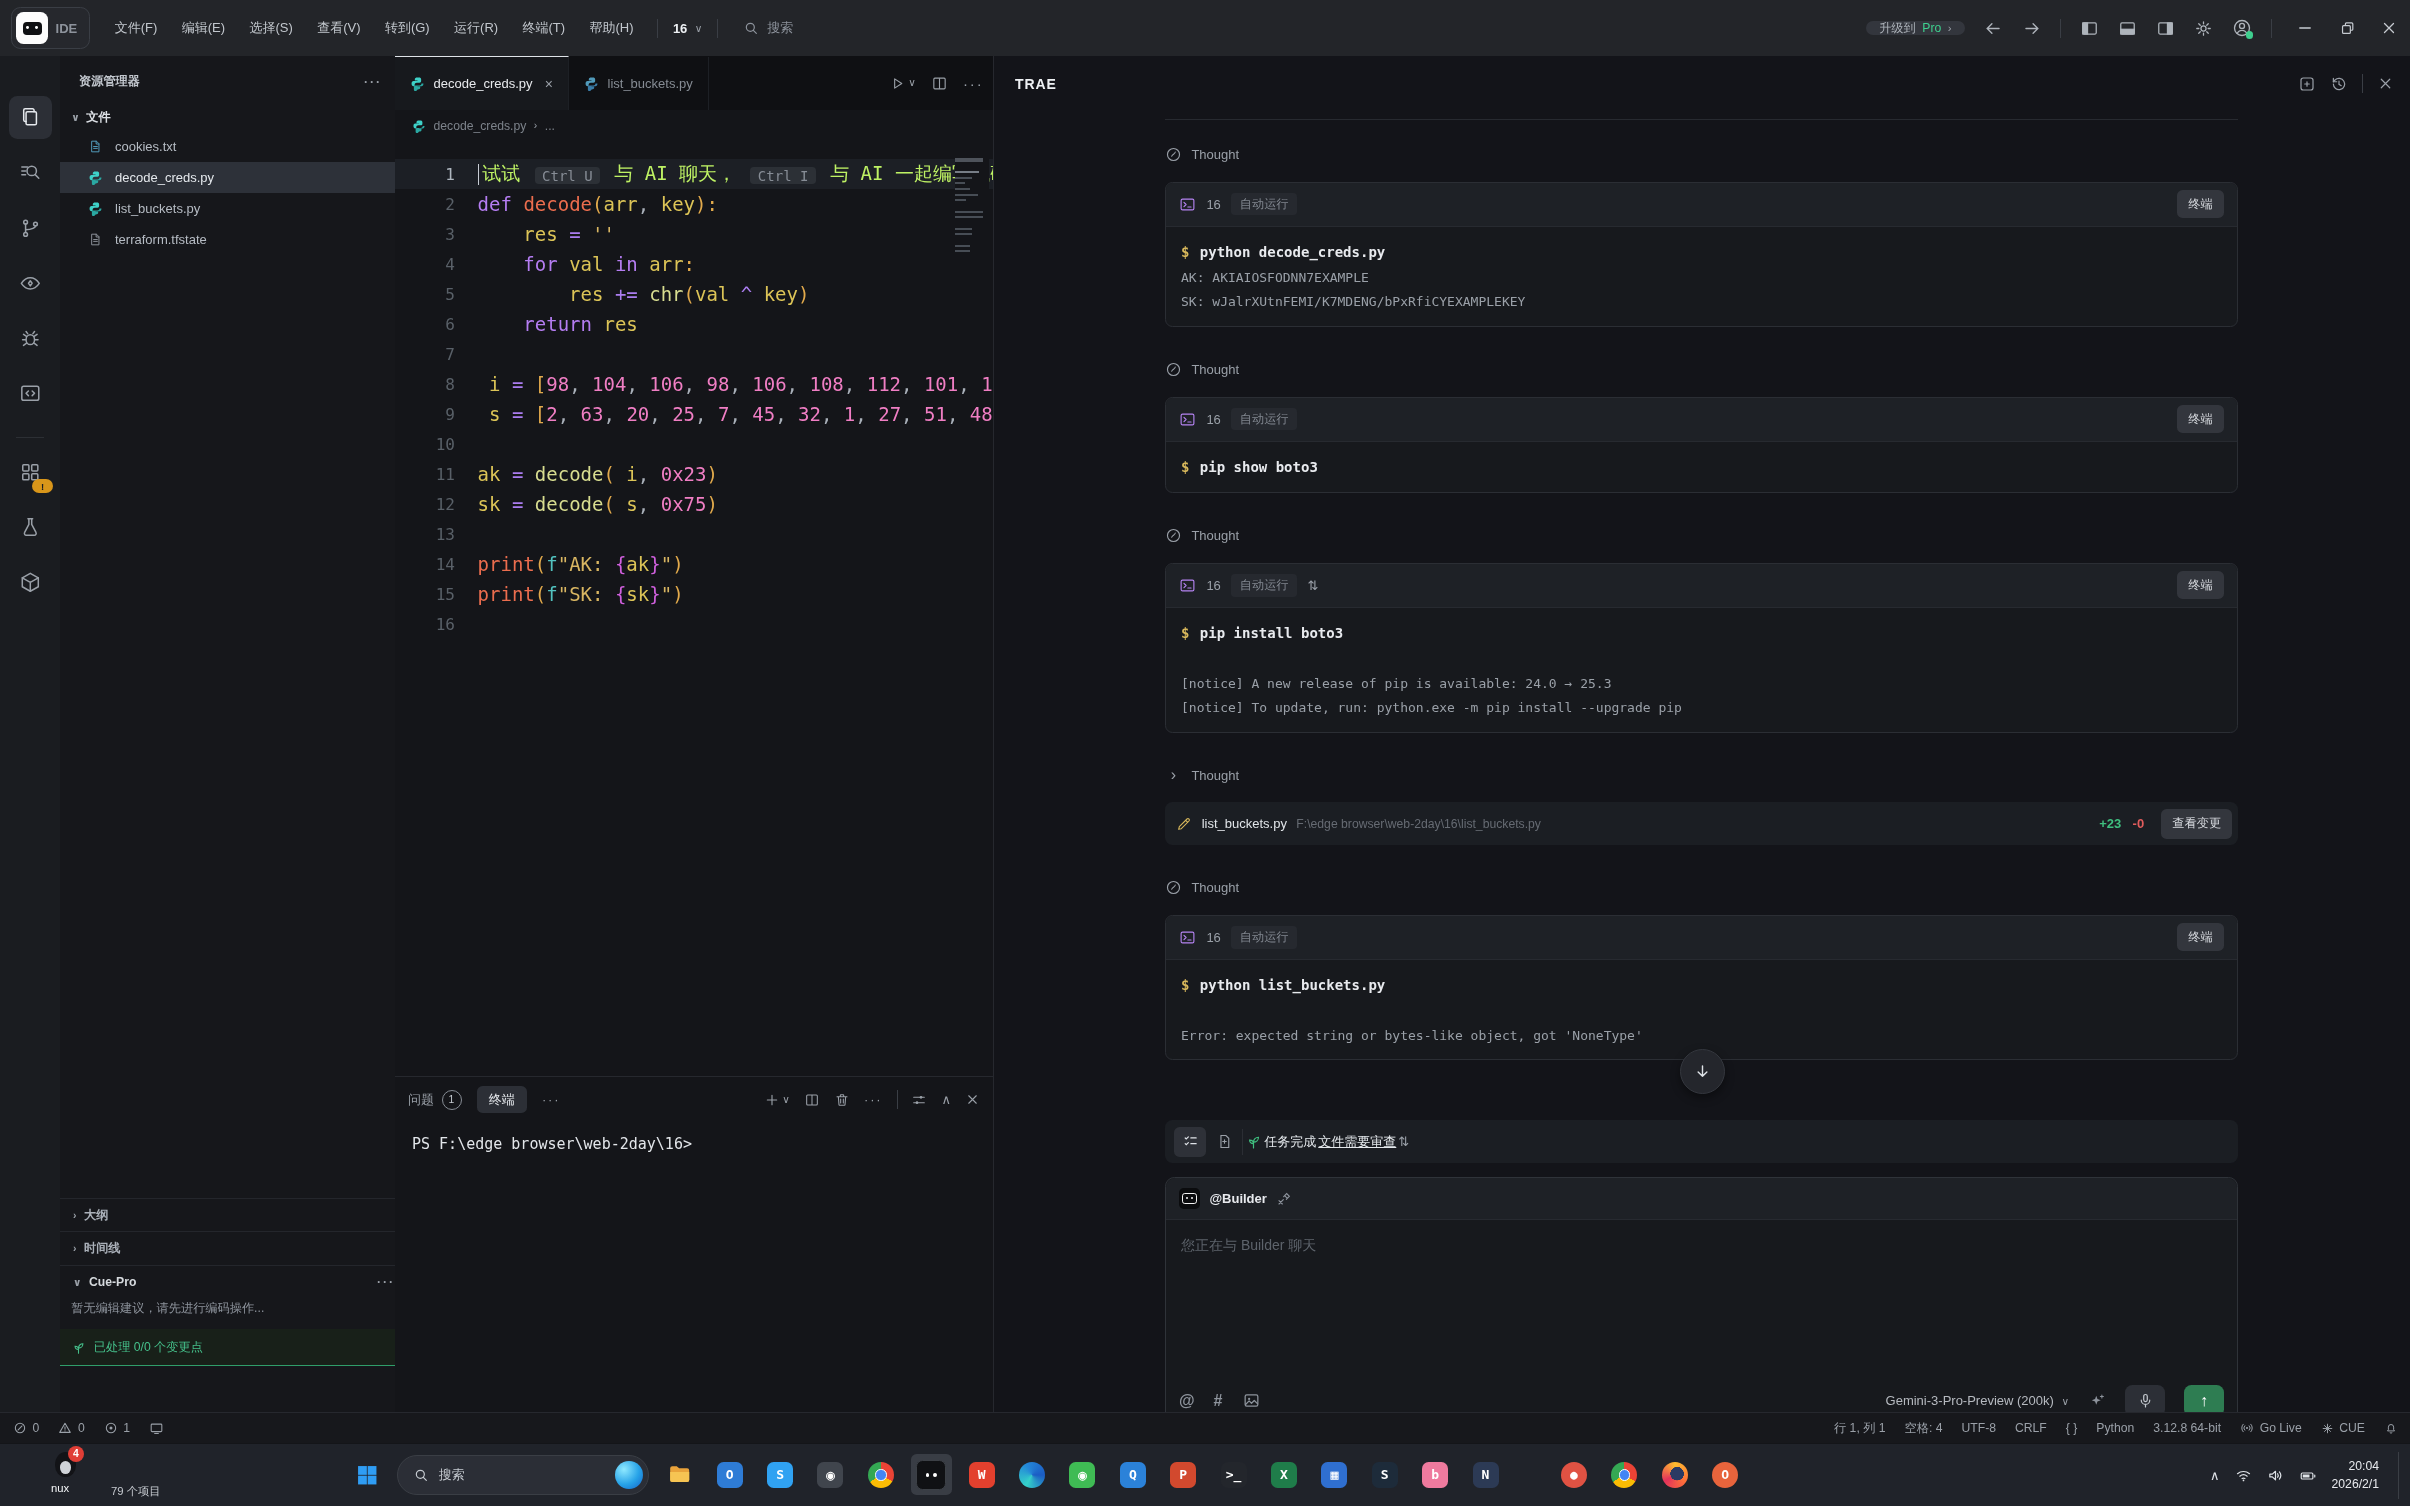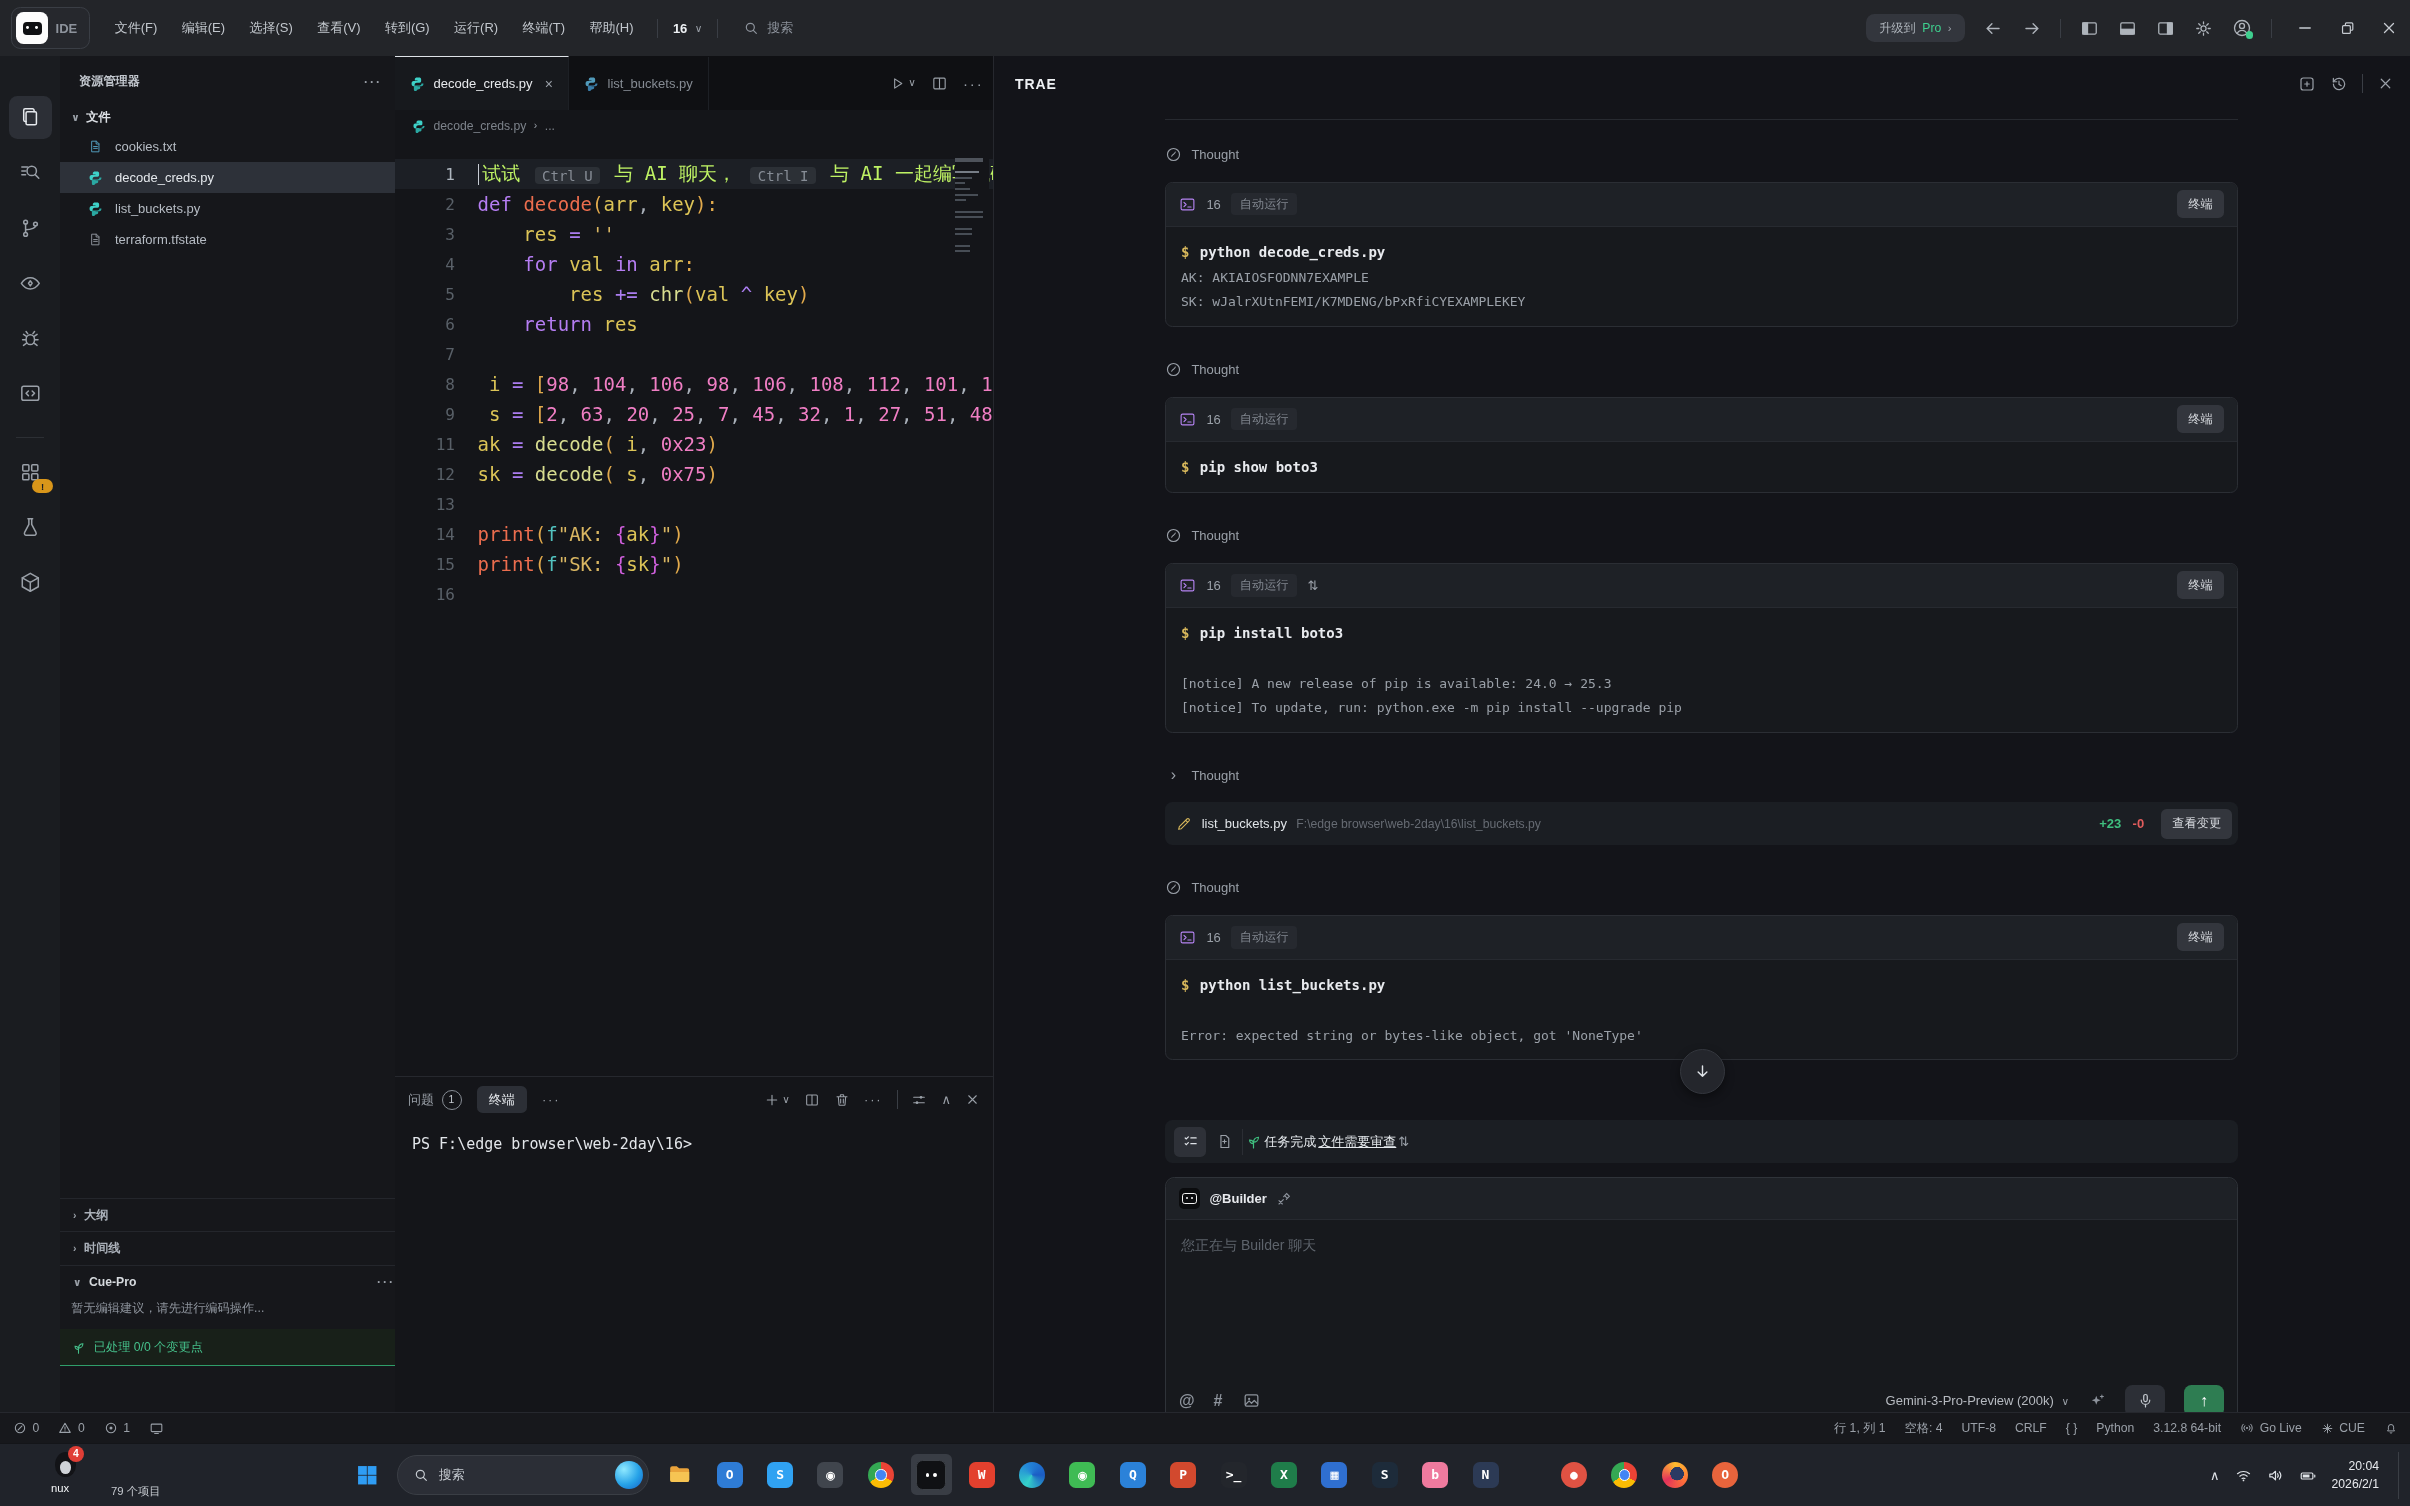--- a/index.html
+++ b/index.html
@@ -19,21 +19,21 @@
   #logo-sq .face i{position:absolute;top:4.7px;width:2.8px;height:2.8px;background:#fff;border-radius:50%;}
   #logo-sq .face i.l{left:3.8px;} #logo-sq .face i.r{right:3.8px;}
   #logo-label{font-size:13px;font-weight:700;color:#8d939c;}
   #menubar{display:flex;align-items:center;margin-left:13px;}
   .menu-item{padding:5.6px 12.2px;font-size:13px;color:#c2c7cd;border-radius:5.6px;cursor:default;}
   #workspace-wrap{display:flex;align-items:center;gap:7.5px;margin-left:15px;}
   #workspace-name{font-size:13px;font-weight:700;color:#eef1f4;}
   .chev{font-size:10.4px;color:#9aa0a8;}
   #title-search{display:flex;align-items:center;gap:8.5px;margin-left:24.5px;color:#8d939c;font-size:13px;}
   #title-right{position:absolute;right:13px;top:0;height:56px;display:flex;align-items:center;gap:19px;color:#aeb4bb;}
-  #upgrade-pill{display:flex;align-items:center;gap:6.6px;background:#33363d;border-radius:8.5px;height:28px;padding:0 13px;font-size:12.2px;}
+  #upgrade-pill{display:flex;align-items:center;gap:6.6px;background:#33363d;border-radius:8.5px;height:14px;padding:0 13px;font-size:12.2px;}
   #upgrade-pill .pro{color:#3ecf8e;font-weight:400;}
   #upgrade-pill .arr{color:#9aa0a8;font-size:11.3px;}
   .winctl{display:flex;align-items:center;gap:24.5px;margin-left:5.6px;color:#c6cbd1;}
 
   
   #activitybar{position:absolute;left:0;top:56px;width:60px;height:1356px;background:#1a1c20;border-right:0.9px solid #26282e;}
   #activity-items{padding-top:40px;display:flex;flex-direction:column;align-items:center;}
   .act-item{position:relative;width:43px;height:43px;margin-bottom:12.2px;display:flex;align-items:center;justify-content:center;color:#9aa0a8;border-radius:8.5px;}
   .act-item.active{background:#2c2f36;color:#e6e9ed;}
   .act-div{width:28px;height:0.9px;background:#2c2f34;margin:9.4px 0 13px;}
@@ -482,20 +482,21 @@
     <div id="code-lines">
         <div class="crow cur"><span class="ln">1</span><span class="cl"><span class="caret"></span><span class="tok-g">试试 </span><span class="gkey">Ctrl U</span><span class="tok-g"> 与 AI 聊天， </span><span class="gkey">Ctrl I</span><span class="tok-g"> 与 AI 一起编写代码</span></span></div>
         <div class="crow"><span class="ln">2</span><span class="cl"><span class="tok-k">def</span><span class="tok-p"> </span><span class="tok-f">decode</span><span class="tok-b">(</span><span class="tok-v">arr</span><span class="tok-p">, </span><span class="tok-v">key</span><span class="tok-b">):</span></span></div>
         <div class="crow"><span class="ln">3</span><span class="cl"><span class="tok-p">    </span><span class="tok-v">res</span><span class="tok-o"> = </span><span class="tok-s">''</span></span></div>
         <div class="crow"><span class="ln">4</span><span class="cl"><span class="tok-p">    </span><span class="tok-k">for</span><span class="tok-p"> </span><span class="tok-v">val</span><span class="tok-p"> </span><span class="tok-k">in</span><span class="tok-p"> </span><span class="tok-v">arr</span><span class="tok-b">:</span></span></div>
         <div class="crow"><span class="ln">5</span><span class="cl"><span class="tok-p">        </span><span class="tok-v">res</span><span class="tok-o"> += </span><span class="tok-c">chr</span><span class="tok-b">(</span><span class="tok-v">val</span><span class="tok-o"> ^ </span><span class="tok-v">key</span><span class="tok-b">)</span></span></div>
         <div class="crow"><span class="ln">6</span><span class="cl"><span class="tok-p">    </span><span class="tok-k">return</span><span class="tok-p"> </span><span class="tok-v">res</span></span></div>
         <div class="crow"><span class="ln">7</span><span class="cl"></span></div>
         <div class="crow"><span class="ln">8</span><span class="cl"><span class="tok-v">_i</span><span class="tok-o"> = </span><span class="tok-b">[</span><span class="tok-n">98</span><span class="tok-p">, </span><span class="tok-n">104</span><span class="tok-p">, </span><span class="tok-n">106</span><span class="tok-p">, </span><span class="tok-n">98</span><span class="tok-p">, </span><span class="tok-n">106</span><span class="tok-p">, </span><span class="tok-n">108</span><span class="tok-p">, </span><span class="tok-n">112</span><span class="tok-p">, </span><span class="tok-n">101</span><span class="tok-p">, </span><span class="tok-n">1</span></span></div>
         <div class="crow"><span class="ln">9</span><span class="cl"><span class="tok-v">_s</span><span class="tok-o"> = </span><span class="tok-b">[</span><span class="tok-n">2</span><span class="tok-p">, </span><span class="tok-n">63</span><span class="tok-p">, </span><span class="tok-n">20</span><span class="tok-p">, </span><span class="tok-n">25</span><span class="tok-p">, </span><span class="tok-n">7</span><span class="tok-p">, </span><span class="tok-n">45</span><span class="tok-p">, </span><span class="tok-n">32</span><span class="tok-p">, </span><span class="tok-n">1</span><span class="tok-p">, </span><span class="tok-n">27</span><span class="tok-p">, </span><span class="tok-n">51</span><span class="tok-p">, </span><span class="tok-n">48</span></span></div>
+        <div class="crow"><span class="ln">10</span><span class="cl"></span></div>
         <div class="crow"><span class="ln">11</span><span class="cl"><span class="tok-v">ak</span><span class="tok-o"> = </span><span class="tok-c">decode</span><span class="tok-b">(</span><span class="tok-v">_i</span><span class="tok-p">, </span><span class="tok-n">0x23</span><span class="tok-b">)</span></span></div>
         <div class="crow"><span class="ln">12</span><span class="cl"><span class="tok-v">sk</span><span class="tok-o"> = </span><span class="tok-c">decode</span><span class="tok-b">(</span><span class="tok-v">_s</span><span class="tok-p">, </span><span class="tok-n">0x75</span><span class="tok-b">)</span></span></div>
         <div class="crow"><span class="ln">13</span><span class="cl"></span></div>
         <div class="crow"><span class="ln">14</span><span class="cl"><span class="tok-f">print</span><span class="tok-b">(</span><span class="tok-fs">f</span><span class="tok-s">"AK: </span><span class="tok-br">{</span><span class="tok-v">ak</span><span class="tok-br">}</span><span class="tok-s">"</span><span class="tok-b">)</span></span></div>
         <div class="crow"><span class="ln">15</span><span class="cl"><span class="tok-f">print</span><span class="tok-b">(</span><span class="tok-fs">f</span><span class="tok-s">"SK: </span><span class="tok-br">{</span><span class="tok-v">sk</span><span class="tok-br">}</span><span class="tok-s">"</span><span class="tok-b">)</span></span></div>
         <div class="crow"><span class="ln">16</span><span class="cl"></span></div>
       </div>
     <div id="minimap">
       <div id="mm-slider"></div>
       <div id="minimap-marks">

